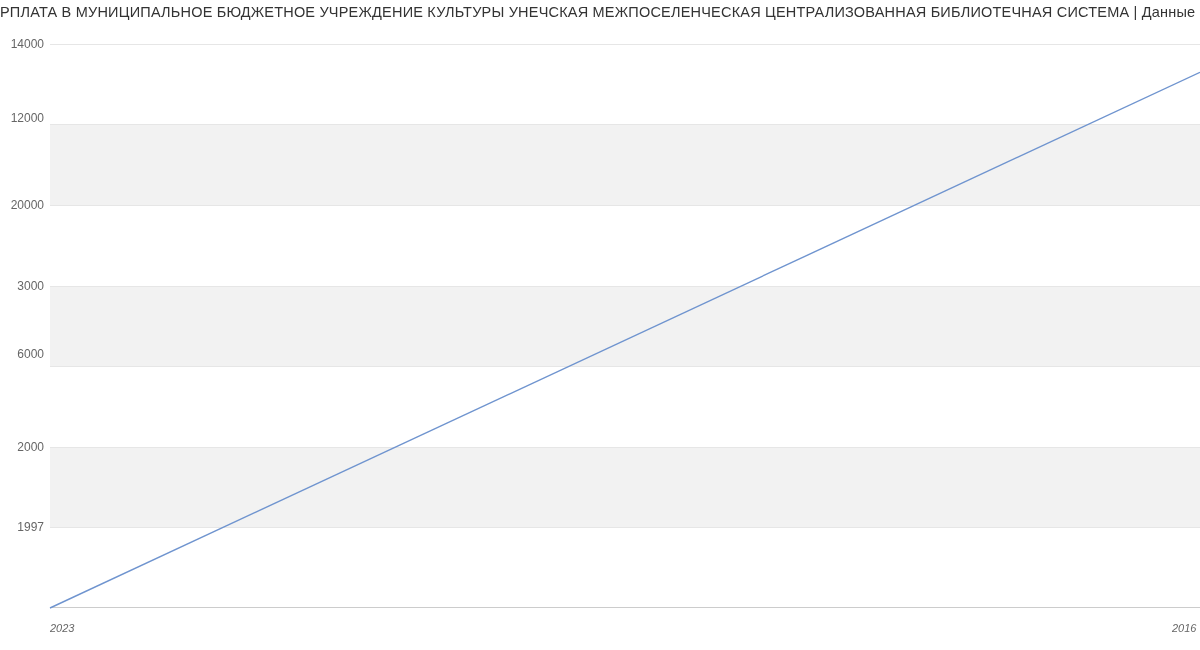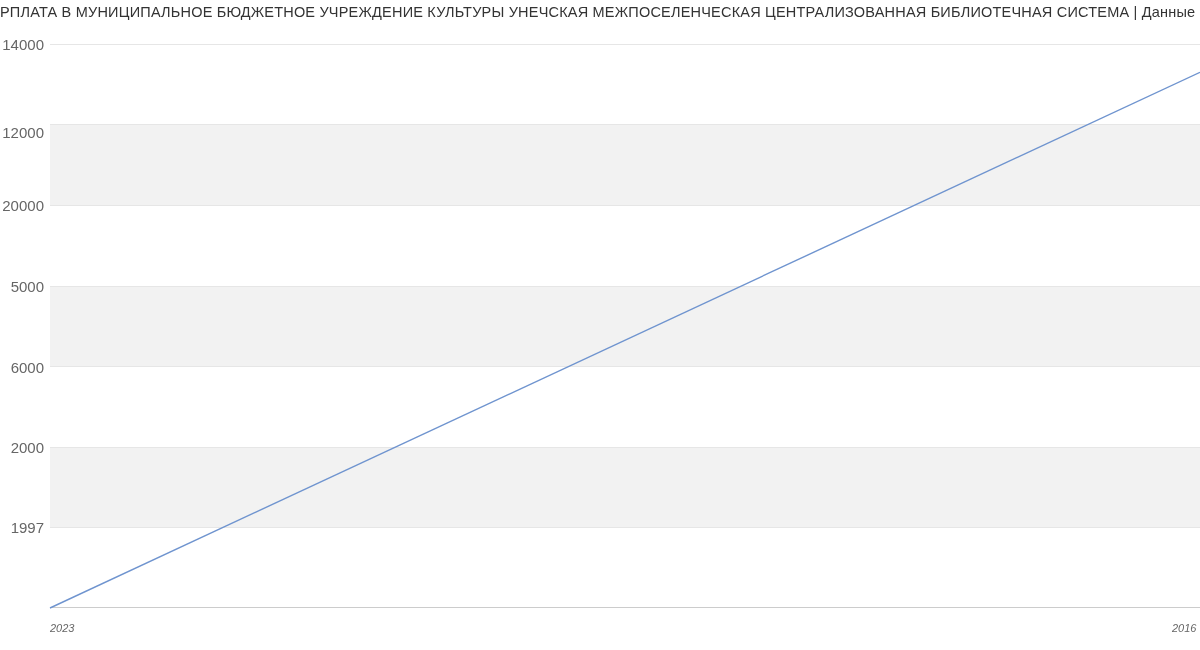--- a/index.html
+++ b/index.html
@@ -51,21 +51,21 @@
     position: absolute;
     left: 0;
     bottom: 0;
     width: 100%;
     height: 1px;
     background: #cccccc;
   }
   .ytick-label {
     position: absolute;
     right: 1156px;
-    font-size: 15px;
+    font-size: 12px;
     color: #666666;
     transform: translateY(-50%);
     text-align: right;
   }
   .xtick-label {
     position: absolute;
     top: 622px;
     font-size: 11px;
     color: #666666;
     font-style: italic;
@@ -81,24 +81,24 @@
 </style>
 </head>
 <body>
 
 <div class="chart-wrap">
 
   <div class="title">РПЛАТА В МУНИЦИПАЛЬНОЕ БЮДЖЕТНОЕ УЧРЕЖДЕНИЕ КУЛЬТУРЫ УНЕЧСКАЯ МЕЖПОСЕЛЕНЧЕСКАЯ ЦЕНТРАЛИЗОВАННАЯ БИБЛИОТЕЧНАЯ СИСТЕМА | Данные mnogo.wo</div>
 
   <div class="ytick-label" style="top:527.4px">1997</div>
   <div class="ytick-label" style="top:446.8px">2000</div>
-  <div class="ytick-label" style="top:367px">6000</div>
-  <div class="ytick-label" style="top:285.6px">5000</div>
+  <div class="ytick-label" style="top:354px">6000</div>
+  <div class="ytick-label" style="top:285.6px">3000</div>
   <div class="ytick-label" style="top:205.0px">20000</div>
-  <div class="ytick-label" style="top:132px">12000</div>
+  <div class="ytick-label" style="top:118px">12000</div>
   <div class="ytick-label" style="top:43.8px">14000</div>
 
   <div class="xtick-label" style="left:50px">2023</div>
   <div class="xtick-label" style="left:1172px">2016</div>
 
   <div class="plot-area">
 
     <div class="band" style="top:418.8px;height:80.6px"></div>
     <div class="band" style="top:257.6px;height:80.6px"></div>
     <div class="band" style="top:96.4px;height:80.6px"></div>

